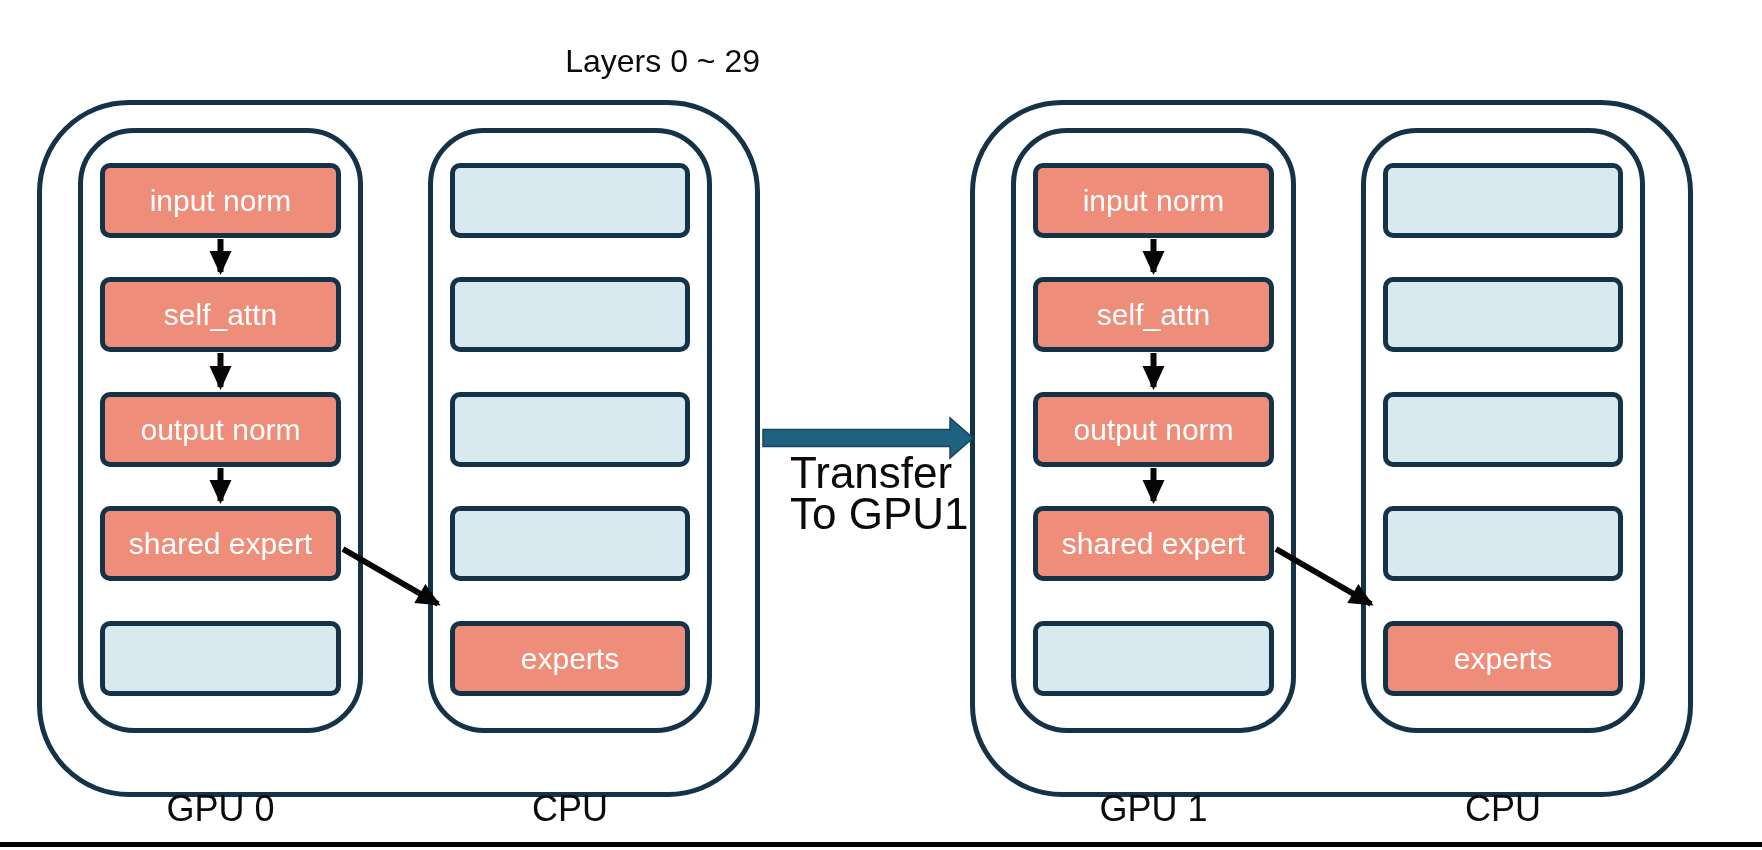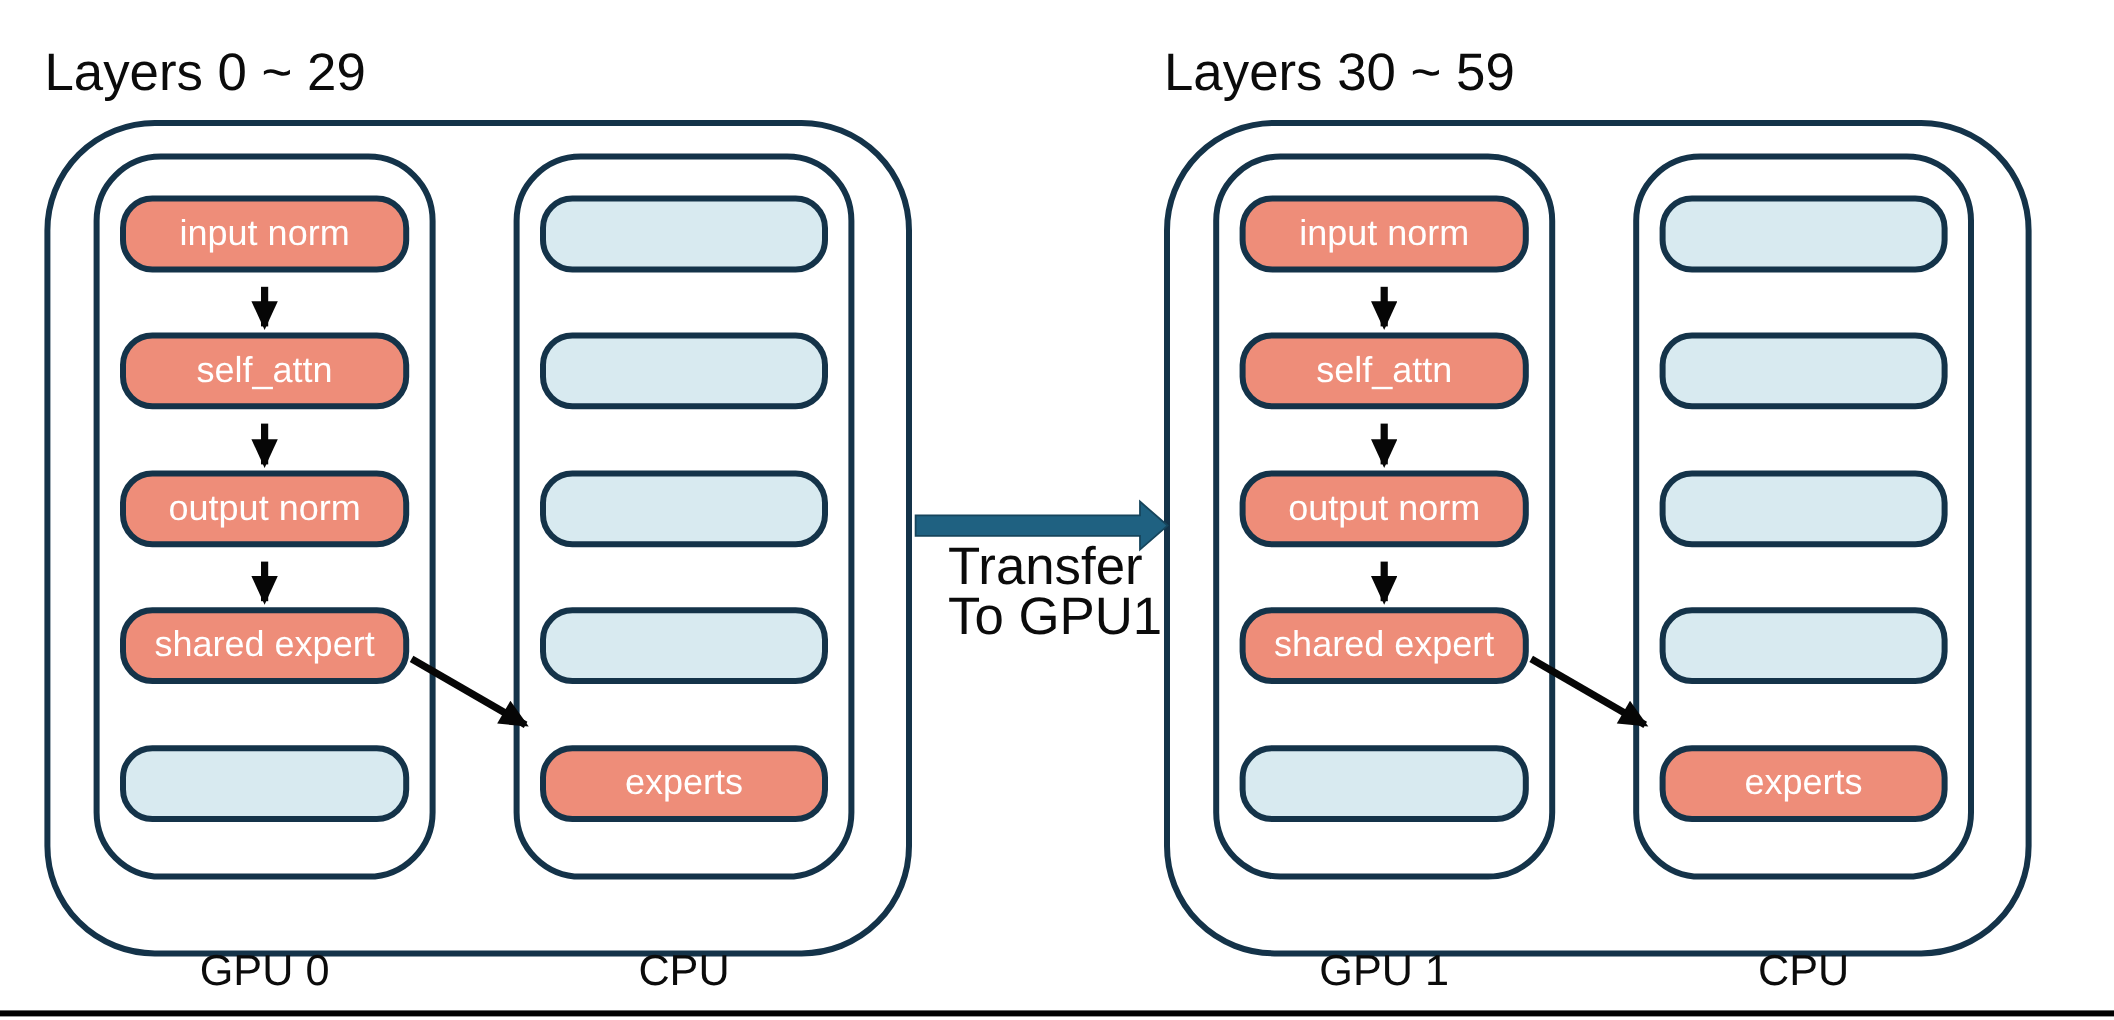--- a/index.html
+++ b/index.html
@@ -13,37 +13,37 @@
   html,body{margin:0;padding:0;background:#fff;}
   #canvas{
     position:relative;
     width:1762px;height:850px;
     background:var(--bg);
     overflow:hidden;
     font-family:"Liberation Sans", sans-serif;
   }
   .group-title{
     position:absolute;top:38px;width:723px;height:46px;
-    text-align:left;
-    font-size:44px;line-height:46px;color:#0b0b0b;
+    text-align:right;
+    font-size:32px;line-height:46px;color:#0b0b0b;
     white-space:nowrap;
   }
   .outer{
     position:absolute;top:100px;width:723px;height:697px;
     border:5px solid var(--navy);border-radius:92px;
     box-sizing:border-box;background:transparent;
   }
   .inner{
     position:absolute;top:128px;width:285px;height:605px;
     border:5px solid var(--navy);border-radius:56px;
     box-sizing:border-box;background:transparent;
   }
   .box{
-    position:absolute;width:241px;height:64px;
-    border:5px solid var(--navy);border-radius:27px;
+    position:absolute;width:241px;height:75px;
+    border:5px solid var(--navy);border-radius:10px;
     box-sizing:border-box;
     display:flex;align-items:center;justify-content:center;
     font-size:30px;color:#ffffff;
     white-space:nowrap;
   }
   .box.salmon{background:var(--salmon);}
   .box.blue{background:var(--lightblue);}
   .col-label{
     position:absolute;top:755px;width:285px;height:36px;
     text-align:center;font-size:36px;line-height:36px;color:#0b0b0b;
@@ -85,21 +85,20 @@
 
   <div class="box blue" style="left:450px;top:163px;width:240px"></div>
   <div class="box blue" style="left:450px;top:277px;width:240px"></div>
   <div class="box blue" style="left:450px;top:392px;width:240px"></div>
   <div class="box blue" style="left:450px;top:506px;width:240px"></div>
   <div class="box salmon" style="left:450px;top:621px;width:240px">experts</div>
 
   <div class="col-label" style="left:78px">GPU 0</div>
   <div class="col-label" style="left:428px;width:284px">CPU</div>
 
-  <div class="group-title" style="left:970px">Layers 30 ~ 59</div>
 
   <div class="outer" style="left:970px"></div>
 
   <div class="inner" style="left:1011px"></div>
   <div class="inner" style="left:1361px;width:284px"></div>
 
   <div class="box salmon" style="left:1033px;top:163px">input norm</div>
   <div class="box salmon" style="left:1033px;top:277px">self_attn</div>
   <div class="box salmon" style="left:1033px;top:392px">output norm</div>
   <div class="box salmon" style="left:1033px;top:506px">shared expert</div>

